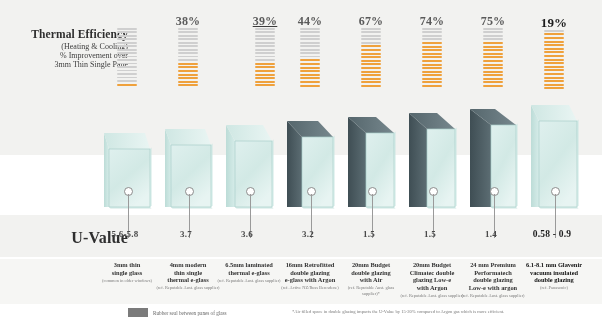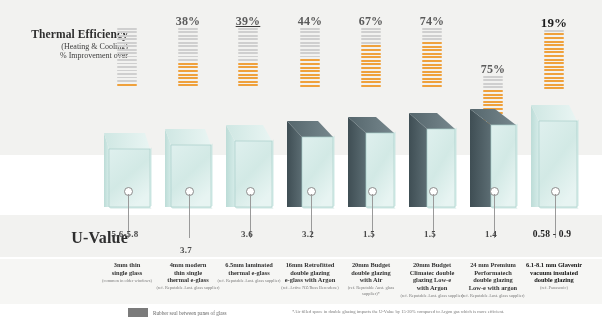--- a/index.html
+++ b/index.html
@@ -74,20 +74,21 @@
   <div class="band" id="band-top"></div>
   <div class="band" id="band-panes"></div>
   <div class="band" id="band-uvalue"></div>
   <div class="band" id="band-type"></div>
   <div class="band" id="band-footer"></div>
 
   <div id="title-block">
     <span id="title-main">Thermal Efficiency</span>
     <span class="title-sub">(Heating &amp; Cooling)</span>
     <span class="title-sub">% Improvement over</span>
+    <span class="title-sub">3mm Thin Single Pane</span>
   </div>
 
   <div id="uvalue-label">U-Value</div>
 
   <div id="columns-layer">
       <div class="gauge" style="left: 98px;">
         <div class="pct"></div>
         <div class="ticks">
           <div class="tick"></div>
           <div class="tick"></div>
@@ -191,28 +192,28 @@
 
     <polygon points="12,16 52,16 52,78 12,78" fill="url(#gl1)" stroke="#a9cfca" stroke-width="0.7"></polygon>
 
     <polygon points="52,16 53.5,14.5 53.5,76.5 52,78" fill="#c7e3df" opacity="0.9"></polygon>
 
     <polygon points="12,78 52,78 53.5,79.5 13.5,79.5" fill="#bfdfda" opacity="0.8"></polygon>
   </svg>
       </div>
       <div class="dot" style="left: 185px; top: 187px;"></div>
       <div class="leader" style="left: 189px; top: 194px; height: 44px;"></div>
-      <div class="uval" style="left: 157px; margin-top: 16px;">3.7</div>
+      <div class="uval" style="left: 157px;">3.7</div>
       <div class="tcell" style="left: 156px;">
         <span class="tname">4mm modern</span>
         <span class="tname">thin single</span>
         <span class="tname">thermal e-glass</span>
         <span class="tref">(ref. Reputable Aust. glass supplier)</span>
       </div>
-      <div class="gauge" style="left: 219px; text-decoration: underline;">
+      <div class="gauge" style="left: 236px; text-decoration: underline;">
         <div class="pct">39%</div>
         <div class="ticks">
           <div class="tick"></div>
           <div class="tick"></div>
           <div class="tick"></div>
           <div class="tick"></div>
           <div class="tick"></div>
           <div class="tick"></div>
           <div class="tick"></div>
           <div class="tick"></div>
@@ -438,21 +439,21 @@
       <div class="dot" style="left: 429px; top: 187px;"></div>
       <div class="leader" style="left: 433px; top: 194px; height: 44px;"></div>
       <div class="uval" style="left: 401px;">1.5</div>
       <div class="tcell" style="left: 400px;">
         <span class="tname">20mm Budget</span>
         <span class="tname">Climatec double</span>
         <span class="tname">glazing Low-e</span>
         <span class="tname">with Argon</span>
         <span class="tref">(ref. Reputable Aust. glass supplier)</span>
       </div>
-      <div class="gauge" style="left: 464px; margin-top: 48px;">
+      <div class="gauge" style="left: 464px;">
         <div class="pct">75%</div>
         <div class="ticks">
           <div class="tick"></div>
           <div class="tick"></div>
           <div class="tick"></div>
           <div class="tick"></div>
           <div class="tick on"></div>
           <div class="tick on"></div>
           <div class="tick on"></div>
           <div class="tick on"></div>

